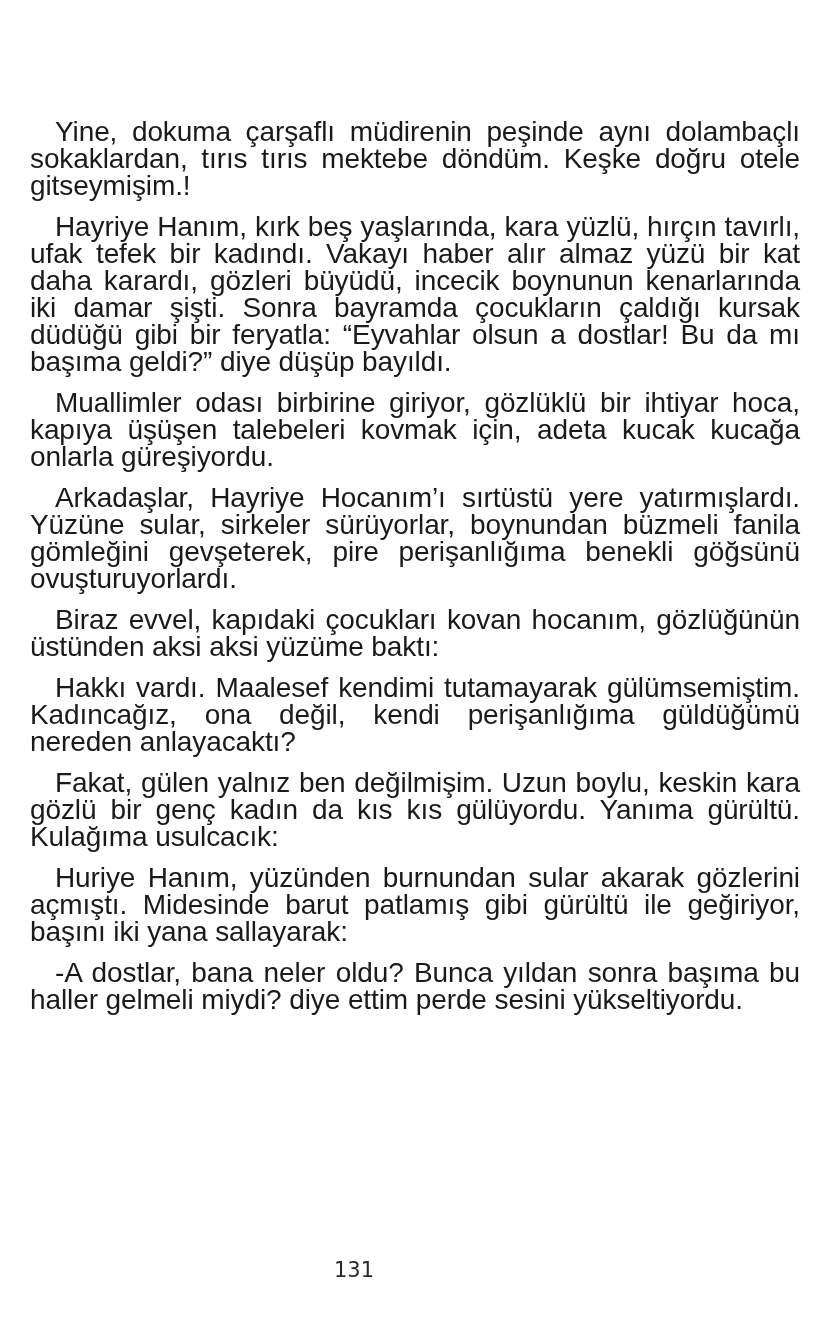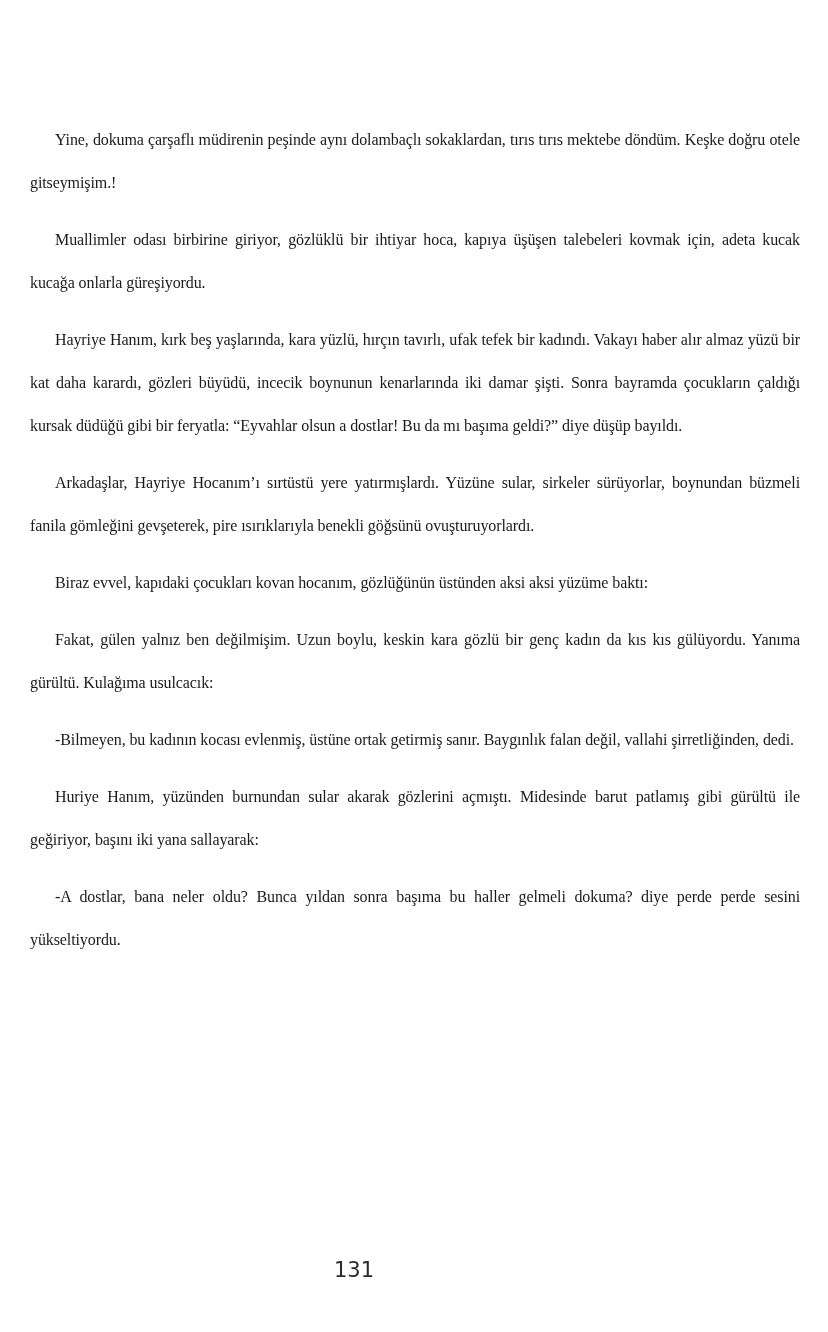--- a/index.html
+++ b/index.html
@@ -14,23 +14,23 @@
       overflow: hidden;
       color: #1a1a1a;
     }
     .page {
       position: absolute;
       left: 30px;
       top: 118px;
       width: 770px;
     }
     .para {
-      font-family: Liberation Serif, serif;
-      font-size: 16px;
-      line-height: 43px;
+      font-family: Liberation Sans, sans-serif;
+      font-size: 28px;
+      line-height: 27px;
       text-align: justify;
       text-indent: 25px;
       margin: 0 0 14px 0;
       letter-spacing: -0.1px;
       hyphens: none;
     }
     .page-number {
       position: absolute;
       left: 0;
       width: 708px;
@@ -39,23 +39,23 @@
       font-family: "DejaVu Sans", "Liberation Sans", sans-serif;
       font-size: 21px;
       color: #2a2a2a;
     }
   </style>
 </head>
 <body>
 
 <div class="page">
   <p class="para">Yine, dokuma çarşaflı müdirenin peşinde aynı dolambaçlı sokaklardan, tırıs tırıs mektebe döndüm. Keşke doğru otele gitseymişim.!</p>
+  <p class="para">Hayriye Hanım, kırk beş yaşlarında, kara yüzlü, hırçın tavırlı, ufak tefek bir kadındı. Vakayı haber alır almaz yüzü bir kat daha karardı, gözleri büyüdü, incecik boynunun kenarlarında iki damar şişti. Sonra bayramda çocukların çaldığı kursak düdüğü gibi bir feryatla: “Eyvahlar olsun a dostlar! Bu da mı başıma geldi?” diye düşüp bayıldı.</p>
   <p class="para">Muallimler odası birbirine giriyor, gözlüklü bir ihtiyar hoca, kapıya üşüşen talebeleri kovmak için, adeta kucak kucağa onlarla güreşiyordu.</p>
-  <p class="para">Hayriye Hanım, kırk beş yaşlarında, kara yüzlü, hırçın tavırlı, ufak tefek bir kadındı. Vakayı haber alır almaz yüzü bir kat daha karardı, gözleri büyüdü, incecik boynunun kenarlarında iki damar şişti. Sonra bayramda çocukların çaldığı kursak düdüğü gibi bir feryatla: “Eyvahlar olsun a dostlar! Bu da mı başıma geldi?” diye düşüp bayıldı.</p>
-  <p class="para">Arkadaşlar, Hayriye Hocanım’ı sırtüstü yere yatırmışlardı. Yüzüne sular, sirkeler sürüyorlar, boynundan büzmeli fanila gömleğini gevşeterek, pire ısırıklarıyla benekli göğsünü ovuşturuyorlardı.</p>
+  <p class="para">Arkadaşlar, Hayriye Hocanım’ı sırtüstü yere yatırmışlardı. Yüzüne sular, sirkeler sürüyorlar, boynundan büzmeli fanila gömleğini gevşeterek, pire perişanlığıma benekli göğsünü ovuşturuyorlardı.</p>
   <p class="para">Biraz evvel, kapıdaki çocukları kovan hocanım, gözlüğünün üstünden aksi aksi yüzüme baktı:</p>
+  <p class="para">Hakkı vardı. Maalesef kendimi tutamayarak gülümsemiştim. Kadıncağız, ona değil, kendi perişanlığıma güldüğümü nereden anlayacaktı?</p>
   <p class="para">Fakat, gülen yalnız ben değilmişim. Uzun boylu, keskin kara gözlü bir genç kadın da kıs kıs gülüyordu. Yanıma gürültü. Kulağıma usulcacık:</p>
-  <p class="para">-Bilmeyen, bu kadının kocası evlenmiş, üstüne ortak getirmiş sanır. Baygınlık falan değil, vallahi şirretliğinden, dedi.</p>
   <p class="para">Huriye Hanım, yüzünden burnundan sular akarak gözlerini açmıştı. Midesinde barut patlamış gibi gürültü ile geğiriyor, başını iki yana sallayarak:</p>
-  <p class="para">-A dostlar, bana neler oldu? Bunca yıldan sonra başıma bu haller gelmeli dokuma? diye perde perde sesini yükseltiyordu.</p>
+  <p class="para">-A dostlar, bana neler oldu? Bunca yıldan sonra başıma bu haller gelmeli miydi? diye ettim perde sesini yükseltiyordu.</p>
 </div>
 
 <div class="page-number">131</div>
 
 </body></html>

